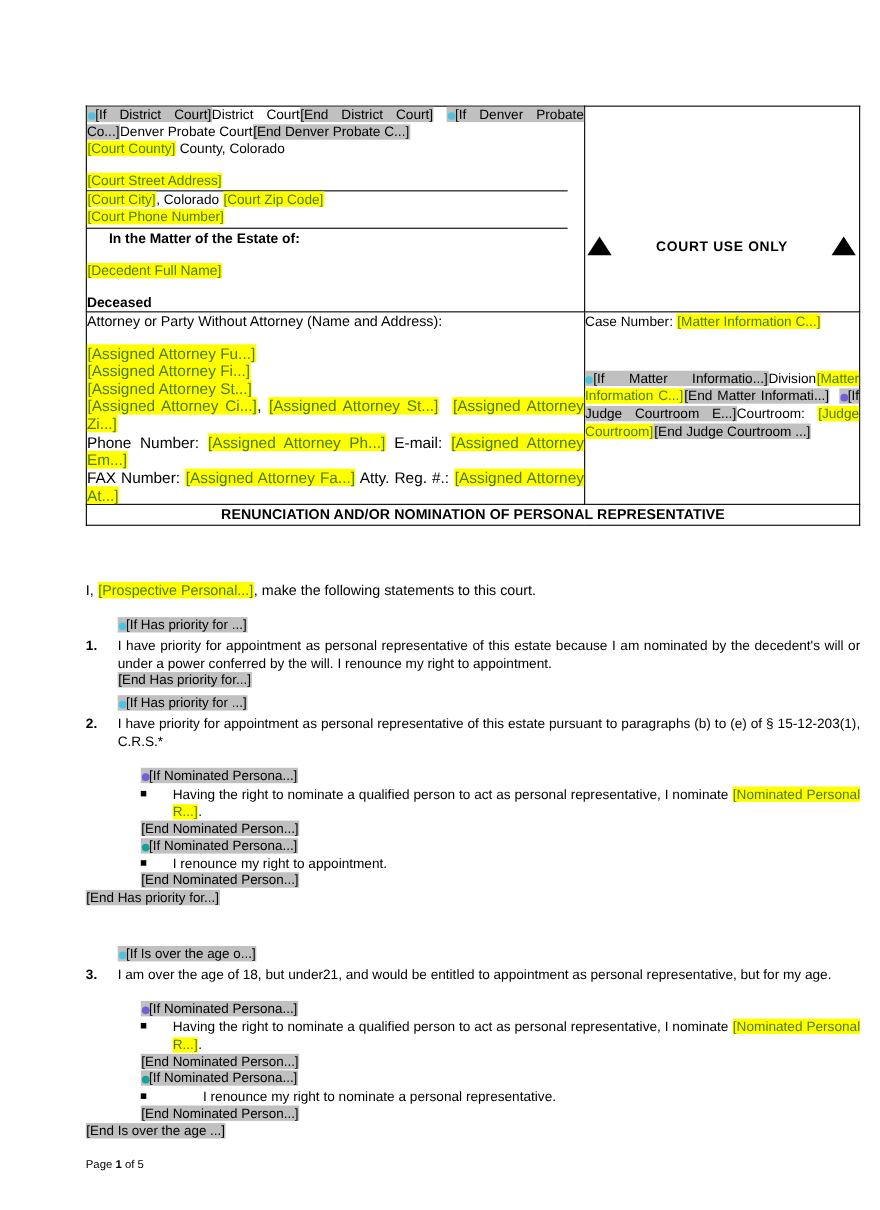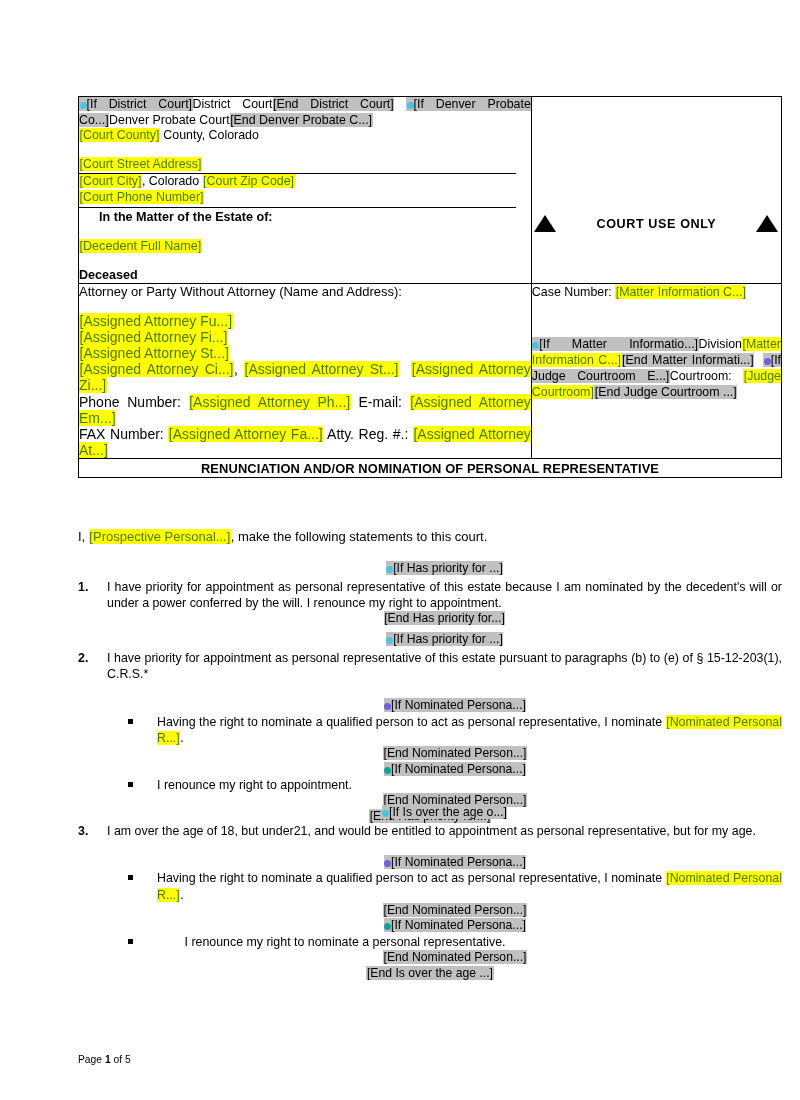--- a/index.html
+++ b/index.html
@@ -123,21 +123,20 @@
     font-size: 12.4px;
     line-height: 16.2px;
   }
 
   .intro { position: absolute; left: 78px; top: 529px; width: 704px; font-size: 13px; }
 
   .cond-line {
     font-size: 12.2px;
     line-height: 15.5px;
     white-space: nowrap;
-    text-align: center;
   }
   .num-item {
     position: relative;
     padding-left: 29px;
     text-align: justify;
   }
   .num-item > .num {
     position: absolute;
     left: 0;
     top: 0;
@@ -295,21 +294,21 @@
       <div class="bul-item">
         <span class="bul"></span><span>I renounce my right to appointment.</span>
       </div>
 
       <div class="cond-line"><span class="cond">[End Nominated Person...]</span></div>
     </div>
 
     <div class="cond-line"><span class="cond">[End Has priority for...]</span></div>
   </div>
 
-  <div class="body-block" style="top:805px">
+  <div class="body-block" style="top:860px">
     <div class="cond-line ind-1"><span class="cond"><span class="dot dot-cyan"></span><span>[If Is over the age o...]</span></span></div>
 
     <div class="num-item" style="margin-top:2px">
       <span class="num">3.</span>
       <span class="txt">I am over the age of 18, but under21, and would be entitled to appointment as personal representative, but for my age.</span>
     </div>
 
     <div style="height:16px"></div>
 
     <div class="bullets">

